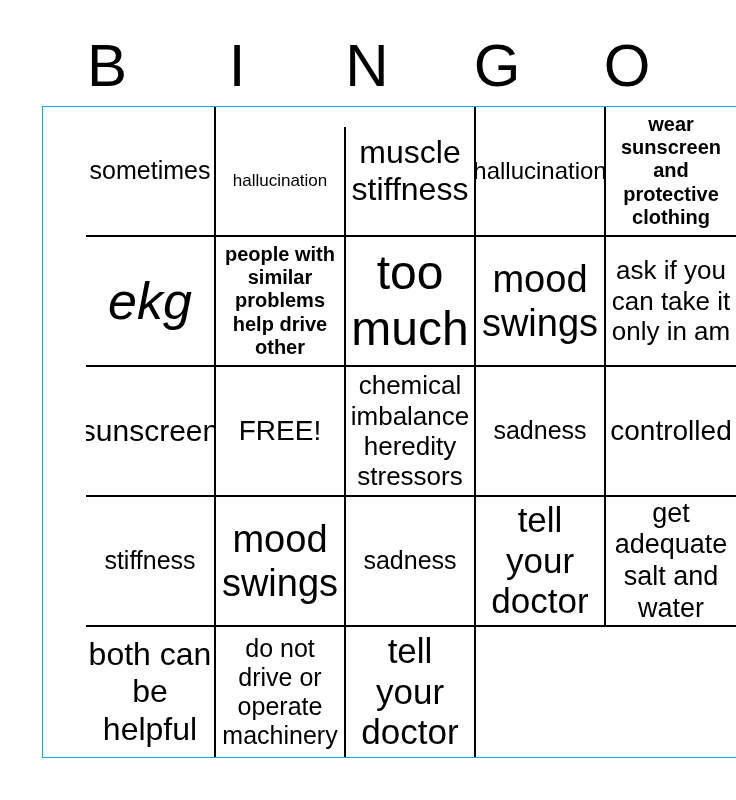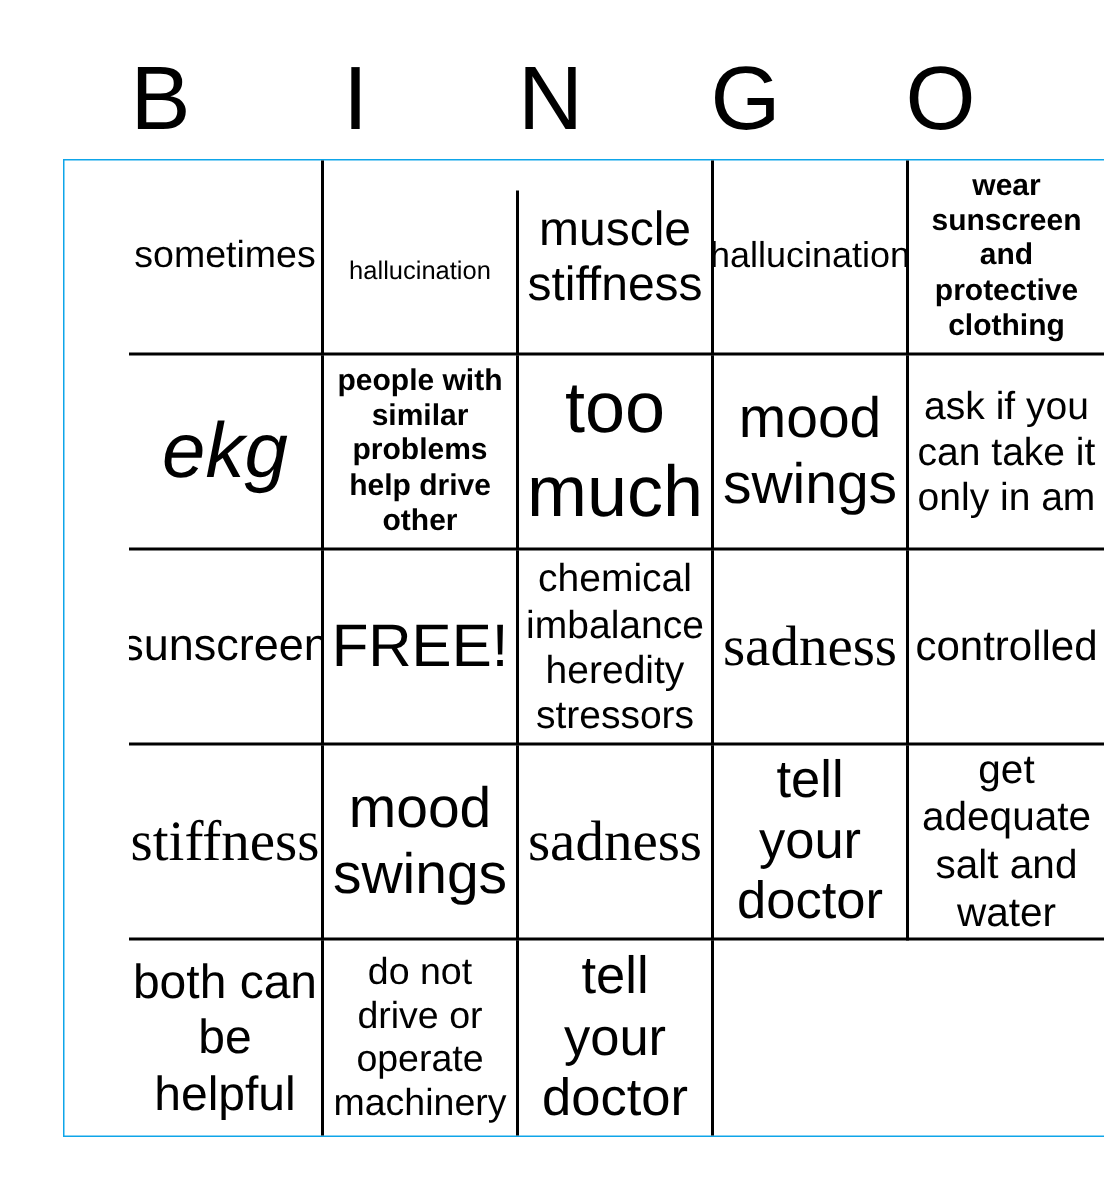--- a/index.html
+++ b/index.html
@@ -52,25 +52,25 @@
   .cell:nth-child(5n) { border-right: none; }
   .cell:nth-child(n+21) { border-bottom: none; }
   .f20 { font-size: 20px; font-weight: bold; }
   .f22 { font-size: 17px; margin-top: 20px; }
   .f24 { font-size: 24px; }
   .f25 { font-size: 25px; }
   .f26 { font-size: 26px; }
   .f27 { font-size: 27px; }
   .f28 { font-size: 28px; }
   .f30 { font-size: 30px; }
-  .f31 { font-size: 38px; font-family: Liberation Serif, serif; }
+  .f31 { font-size: 25px; }
   .f32 { font-size: 32px; }
   .f35 { font-size: 35px; }
   .f38 { font-size: 38px; }
-  .f40 { font-size: 40px; }
+  .f40 { font-size: 28px; }
   .f48 { font-size: 48px; }
   .f52 { font-size: 52px; font-style: italic; }
 </style>
 </head>
 <body>
 
 <div class="title-row">
   <span class="title-letter">B</span>
   <span class="title-letter">I</span>
   <span class="title-letter">N</span>

